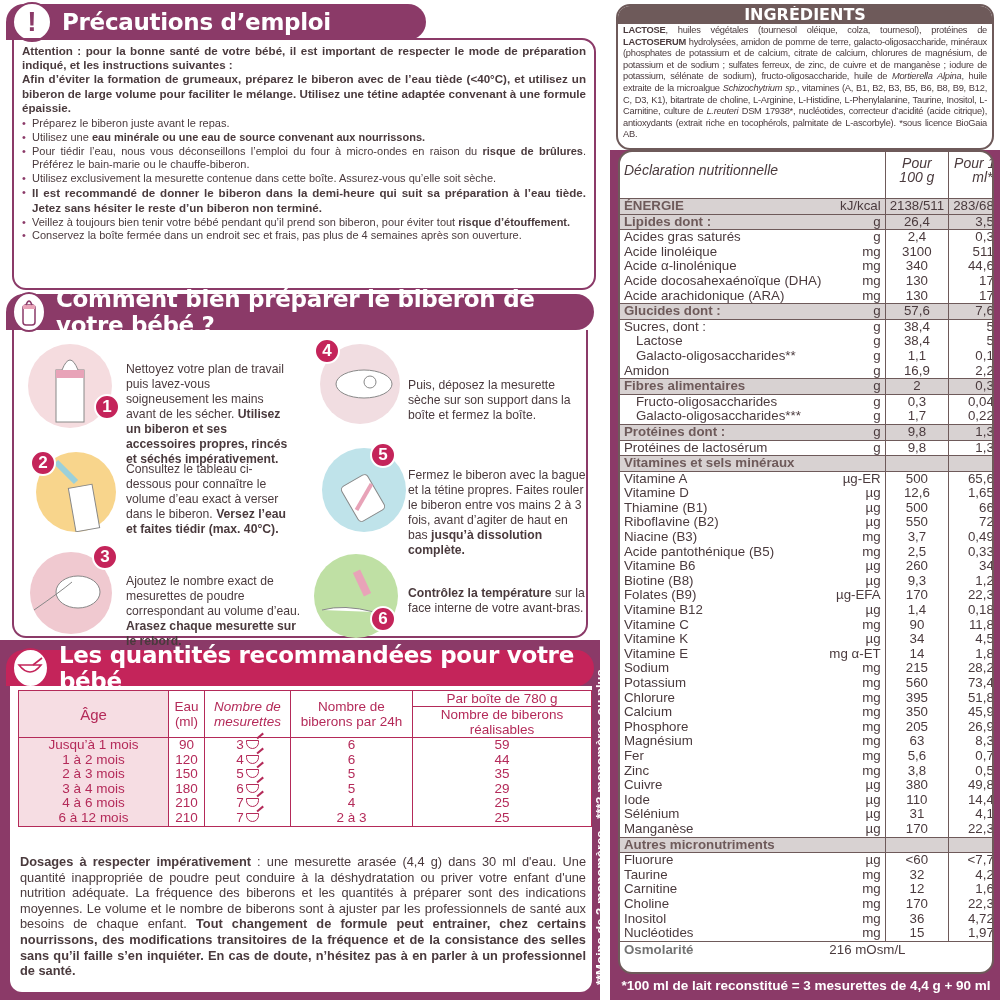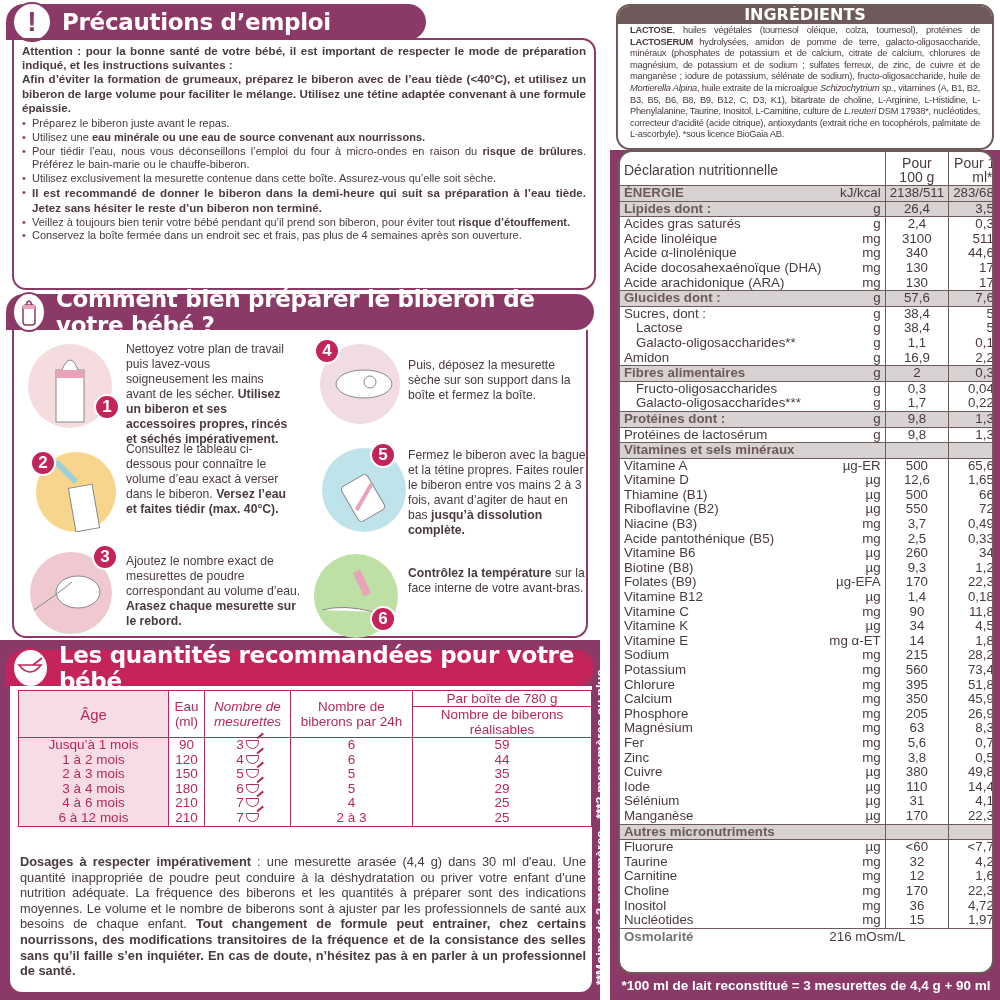--- a/index.html
+++ b/index.html
@@ -16,21 +16,21 @@
   .box-prec { position: absolute; left: 12px; top: 38px; width: 584px; height: 252px; border: 2px solid #8b3a68; border-radius: 0 14px 14px 14px; padding: 4px 8px 0 8px; font-size: 11.6px; line-height: 14.2px; }
   .box-prec p { text-align: justify; }
   .box-prec b { font-weight: bold; }
   .box-prec ul { list-style: none; margin-top: 2px; }
   .box-prec li { font-size: 11px; line-height: 13.8px; padding-left: 10px; position: relative; text-align: justify; }
   .box-prec li::before { content: "•"; position: absolute; left: 0; color: #8b3a68; }
 
   #hdr-prep { left: 6px; top: 294px; width: 588px; }
   .box-prep { position: absolute; left: 12px; top: 330px; width: 576px; height: 308px; border: 2px solid #8b3a68; border-top: none; border-radius: 0 0 14px 14px; }
 
-  .step { position: absolute; font-size: 12.2px; line-height: 15px; }
+  .step { position: absolute; font-size: 12.2px; line-height: 15px; margin-top: 20px; }
   .step b { font-weight: bold; }
   .circle { position: absolute; border-radius: 50%; }
   .num { position: absolute; width: 26px; height: 26px; border-radius: 50%; background: #c4245a; color: #fff; font-weight: bold; font-size: 17px; display: flex; align-items: center; justify-content: center; border: 2px solid #fff; }
 
   #hdr-qty { left: 6px; top: 650px; width: 588px; background: #c4245a; }
   #hdr-qty .ico { color: #c4245a; border-color: #c4245a; font-size: 20px; }
   .side-band { position: absolute; left: 0; top: 640px; width: 600px; height: 360px; background: #8b3a68; z-index: -1; }
   .box-qty { position: absolute; left: 10px; top: 686px; width: 582px; height: 306px; background: #fff; border-radius: 0 0 12px 12px; }
   table.qty { position: absolute; left: 8px; top: 4px; width: 574px; border-collapse: collapse; font-size: 13.5px; color: #b42a59; }
   table.qty th, table.qty td { border: 1px solid #b42a59; text-align: center; font-weight: normal; padding: 0 2px; }
@@ -40,38 +40,38 @@
   table.qty tbody tr:last-child td { border-bottom: 1px solid #b42a59; }
   .scoop { display: inline-block; width: 13px; height: 9px; border: 1.5px solid #b42a59; border-radius: 0 0 7px 7px; margin-left: 2px; position: relative; }
   .scoop::after { content: ""; position: absolute; right: -6px; top: -6px; width: 8px; height: 1.5px; background: #b42a59; transform: rotate(-40deg); }
   .dosage { position: absolute; left: 10px; top: 168px; width: 566px; font-size: 12.8px; line-height: 15.6px; text-align: justify; color: #4a3a3d; }
   .dosage b { font-weight: bold; }
 
   
   .right { position: absolute; left: 600px; top: 0; width: 400px; height: 1000px; }
   .ing-wrap { position: absolute; left: 16px; top: 4px; width: 378px; height: 146px; border: 2px solid #6e5a5a; border-radius: 14px; overflow: hidden; }
   .ing-title { background: #6e5a5a; color: #fff; text-align: center; font-weight: bold; font-size: 16px; height: 18px; line-height: 18px; font-family: "DejaVu Sans", sans-serif; }
-  .ing-text { font-size: 9.3px; line-height: 11.6px; padding: 1px 12px; text-align: justify; letter-spacing: -0.25px; }
+  .ing-text { font-size: 9.3px; line-height: 11.6px; padding: 1px 5px; text-align: justify; letter-spacing: -0.25px; }
   .ing-text b { font-weight: bold; }
   .ing-text i { font-style: italic; }
 
   .vband { position: absolute; left: 582px; top: 640px; width: 40px; height: 345px; }
   .vtext { position: absolute; left: 593px; top: 985px; transform-origin: 0 0; transform: rotate(-90deg); color: #fff; font-size: 13px; font-weight: bold; white-space: nowrap; }
 
   .nut-outer { position: absolute; left: 610px; top: 150px; width: 390px; height: 850px; background: #8b3a68; border-radius: 0 0 0 0; }
   .nut-box { position: absolute; left: 618px; top: 150px; width: 376px; height: 824px; background: #fff; border: 2px solid #6e5a5a; border-radius: 14px 14px 14px 14px; overflow: hidden; }
   .nut-foot { position: absolute; left: 618px; top: 974px; width: 376px; height: 26px; color: #fff; font-size: 13.5px; font-weight: bold; text-align: center; line-height: 24px; }
 
   table.nut { border-collapse: collapse; width: 100%; font-size: 13.3px; color: #4a3a3d; }
   table.nut td { padding: 0 4px; line-height: 14.6px; white-space: nowrap; }
   table.nut td.lbl { width: 175px; }
   table.nut td.unit { text-align: right; width: 65px; }
   table.nut td.v1 { text-align: center; width: 70px; border-left: 1px solid #6e5a5a; border-right: 1px solid #6e5a5a; }
   table.nut td.v2 { text-align: right; padding-right: 22px; }
-  table.nut tr.head td { line-height: 15px; padding-top: 4px; padding-bottom: 1px; border-bottom: 1px solid #6e5a5a; }
+  table.nut tr.head td { line-height: 15px; padding-top: 4px; padding-bottom: 14px; border-bottom: 1px solid #6e5a5a; font-style: italic; }
   table.nut tr.head td.lbl { font-size: 14px; }
   table.nut tr.band td { background: #d8d2d2; font-weight: bold; color: #6e5a5a; border-top: 1px solid #6e5a5a; border-bottom: 1px solid #6e5a5a; }
   table.nut tr.band td.unit, table.nut tr.band td.v1, table.nut tr.band td.v2 { font-weight: normal; color: #4a3a3d; }
   table.nut tr.sub td.lbl { padding-left: 16px; }
   table.nut tr.osm td { border-top: 1px solid #6e5a5a; font-weight: bold; color: #737373; padding-top: 1px; }
   table.nut tr.osm td.osmval { font-weight: normal; color: #4a3a3d; }
 </style>
 </head>
 <body>
 

